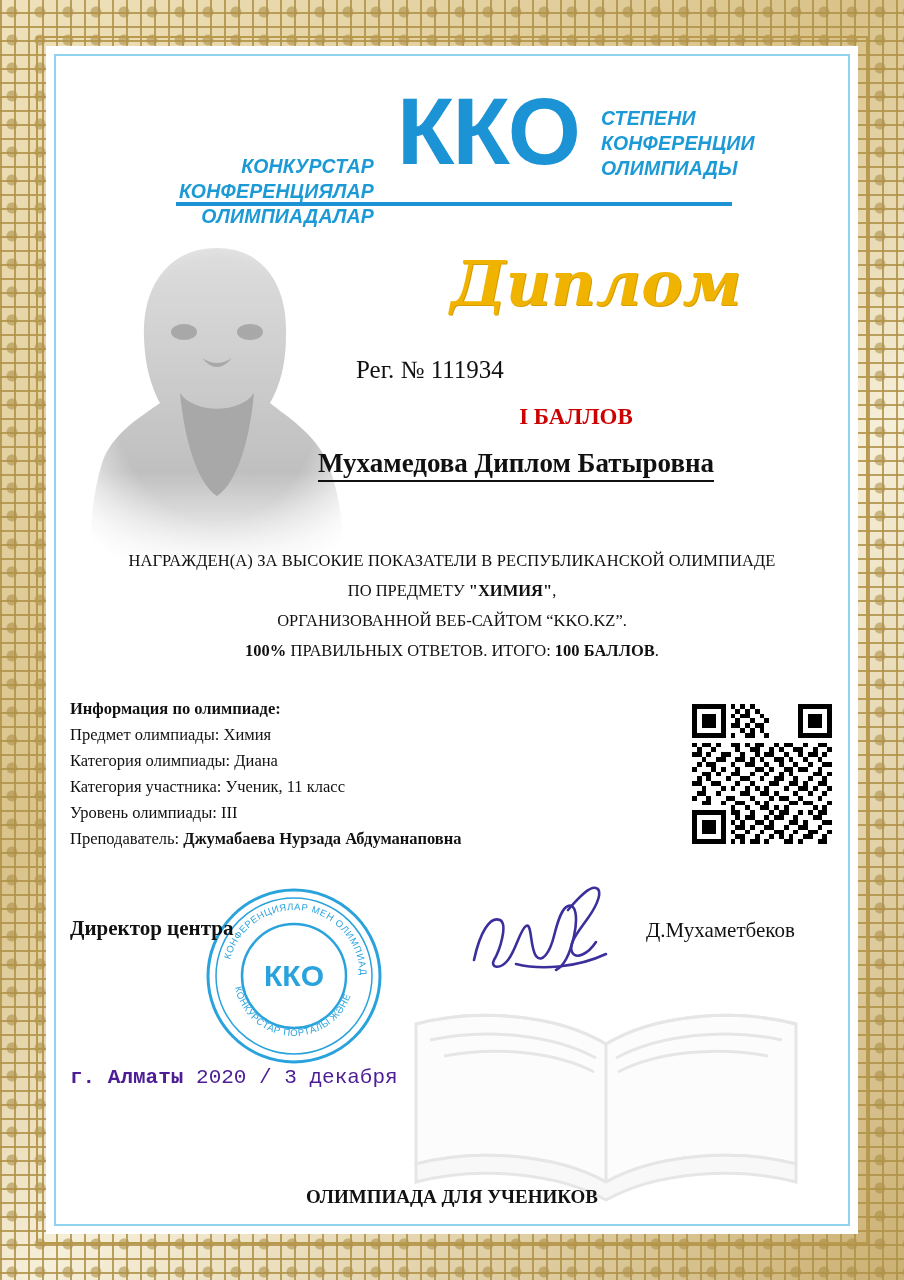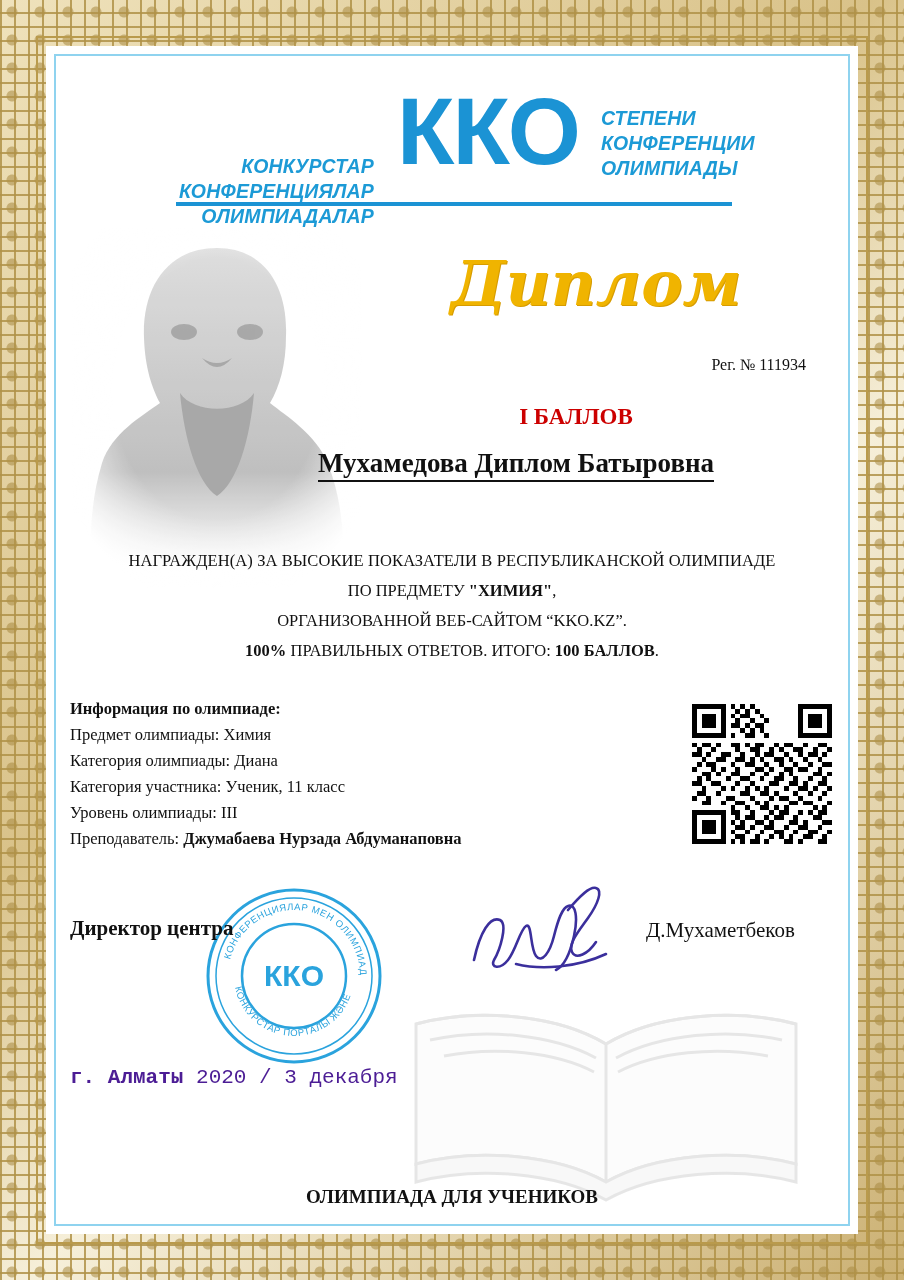--- a/index.html
+++ b/index.html
@@ -130,24 +130,24 @@
     font-family: "DejaVu Serif", serif;
     font-style: italic;
     font-weight: bold;
     font-size: 62px;
     line-height: 72px;
     color: #f0b400;
     text-shadow: 1px 1px 0 #d79c00;
   }
   .reg-no {
     position: absolute;
-    left: 290px; top: 300px;
+    left: 300px; top: 300px;
     width: 460px;
-    text-align: right;
-    font-size: 16px;
+    text-align: left;
+    font-size: 25px;
     color: #111;
   }
   .degree {
     position: absolute;
     left: 290px; top: 348px;
     width: 460px;
     text-align: center;
     font-size: 23px;
     font-weight: bold;
     color: #cc0000;

